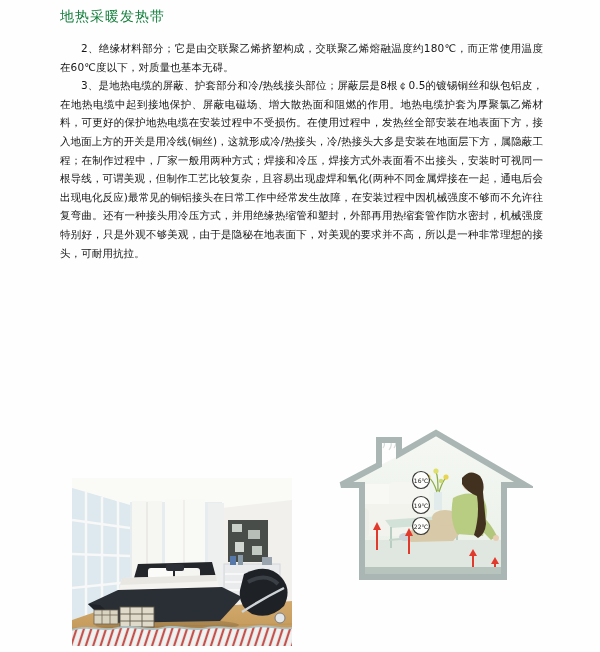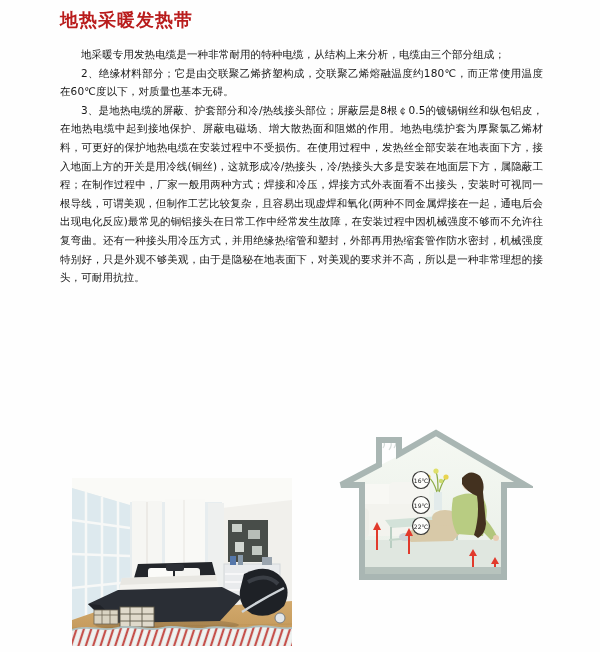--- a/index.html
+++ b/index.html
@@ -6,43 +6,42 @@
   body{
     width:600px;height:652px;
     background:#fefefe;
     position:relative;overflow:hidden;
     font-family:"DejaVu Sans","Liberation Sans",sans-serif;
   }
   .doc{
     position:absolute;left:60px;top:8px;width:483px;
   }
   .doc-title{
-    color:#b91c1c;
-    font-size:18px;font-weight:bold;
+    color:#15803d;
+    font-size:14px;font-weight:normal;
     margin:0 0 13px 0;letter-spacing:1px;
   }
   .doc p{
     margin:0;
     font-size:10.5px;line-height:18.6px;
     color:#161616;
     text-align:justify;
     text-indent:2em;
     letter-spacing:0.1px;
   }
   .figure{position:absolute;}
   #fig-bedroom{left:72px;top:478px;width:220px;height:168px;}
   #fig-house{left:333px;top:428px;width:200px;height:158px;}
   svg{display:block;}
 </style>
 </head>
 <body>
 
 <div class="doc">
   <h1 class="doc-title">地热采暖发热带</h1>
-  <p>地采暖专用发热电缆是一种非常耐用的特种电缆，从结构上来分析，电缆由三个部分组成；</p>
   <p>2、绝缘材料部分；它是由交联聚乙烯挤塑构成，交联聚乙烯熔融温度约180℃，而正常使用温度在60℃度以下，对质量也基本无碍。</p>
   <p>3、是地热电缆的屏蔽、护套部分和冷/热线接头部位；屏蔽层是8根￠0.5的镀锡铜丝和纵包铝皮，在地热电缆中起到接地保护、屏蔽电磁场、增大散热面和阻燃的作用。地热电缆护套为厚聚氯乙烯材料，可更好的保护地热电缆在安装过程中不受损伤。在使用过程中，发热丝全部安装在地表面下方，接入地面上方的开关是用冷线(铜丝)，这就形成冷/热接头，冷/热接头大多是安装在地面层下方，属隐蔽工程；在制作过程中，厂家一般用两种方式；焊接和冷压，焊接方式外表面看不出接头，安装时可视同一根导线，可谓美观，但制作工艺比较复杂，且容易出现虚焊和氧化(两种不同金属焊接在一起，通电后会出现电化反应)最常见的铜铝接头在日常工作中经常发生故障，在安装过程中因机械强度不够而不允许往复弯曲。还有一种接头用冷压方式，并用绝缘热缩管和塑封，外部再用热缩套管作防水密封，机械强度特别好，只是外观不够美观，由于是隐秘在地表面下，对美观的要求并不高，所以是一种非常理想的接头，可耐用抗拉。</p>
 </div>
 
 <div class="figure" id="fig-bedroom">
   <svg width="220" height="168" viewBox="0 0 220 168">
     <defs>
       <linearGradient id="woodF" x1="0" y1="0" x2="0" y2="1">
         <stop offset="0" stop-color="#d4ab6e"></stop>
           <stop offset="1" stop-color="#bd9254"></stop>

